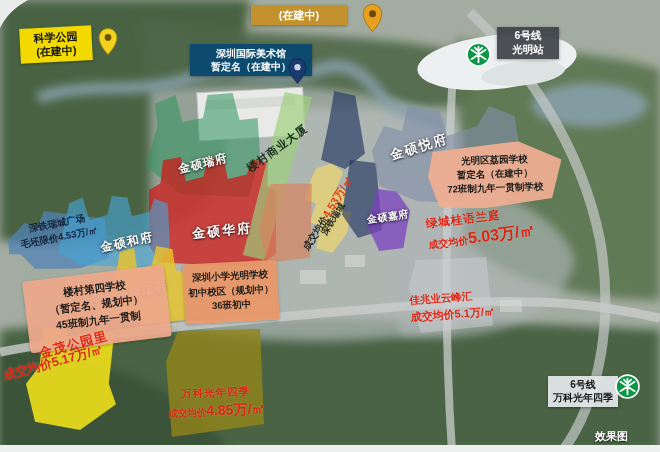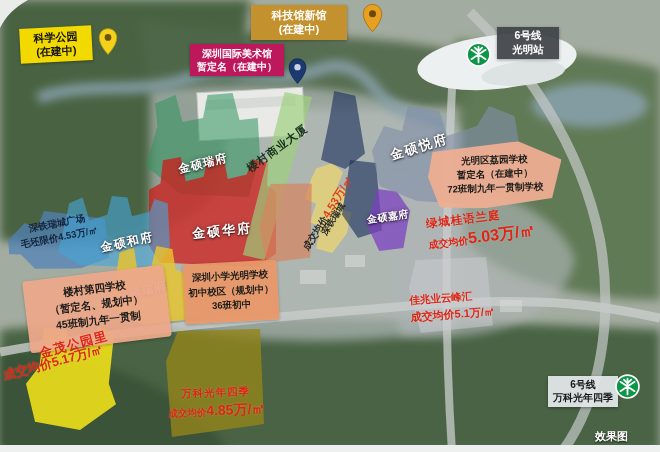--- a/index.html
+++ b/index.html
@@ -184,29 +184,28 @@
   <div class="badge" style="left:20px;top:27px;width:68px;background:#f2d900;color:#141414;font-size:11px;padding:3px 2px;transform:rotate(-3deg);">
     <div>科学公园</div>
     <div>(在建中)</div>
   </div>
   <svg class="abs" width="20" height="30" viewBox="0 0 24 34" style="left:98px;top:27px;">
     <path d="M12 1 C5.5 1 1.5 6 1.5 12 C1.5 21 12 32 12 32 C12 32 22.5 21 22.5 12 C22.5 6 18.5 1 12 1 Z" fill="#f4d11c" stroke="#b99a08" stroke-width="1"></path>
     <circle cx="12" cy="11.5" r="4" fill="#6b5408"></circle>
   </svg>
 
   <div class="badge" style="left:251px;top:5px;width:92px;background:#c3922e;color:#fff;font-size:11px;padding:3px 2px;">
-    <div>科技馆新馆</div>
     <div>(在建中)</div>
   </div>
   <svg class="abs" width="21" height="31" viewBox="0 0 24 34" style="left:362px;top:3px;">
     <path d="M12 1 C5.5 1 1.5 6 1.5 12 C1.5 21 12 32 12 32 C12 32 22.5 21 22.5 12 C22.5 6 18.5 1 12 1 Z" fill="#e8a020" stroke="#a5700d" stroke-width="1"></path>
     <circle cx="12" cy="11.5" r="4" fill="#6b4708"></circle>
   </svg>
 
-  <div class="badge" style="left:190px;top:44px;width:86px;background:#be185d;color:#fff;font-size:10px;padding:3px 4px;">
+  <div class="badge" style="left:190px;top:44px;width:86px;background:#0c4a6e;color:#fff;font-size:10px;padding:3px 18px;">
     <div>深圳国际美术馆</div>
     <div>暂定名（在建中）</div>
   </div>
   <svg class="abs" width="19" height="29" viewBox="0 0 24 34" style="left:288px;top:57px;">
     <path d="M12 1 C5.5 1 1.5 6 1.5 12 C1.5 21 12 32 12 32 C12 32 22.5 21 22.5 12 C22.5 6 18.5 1 12 1 Z" fill="#1c3a70" stroke="#0d2348" stroke-width="1"></path>
     <circle cx="12" cy="11.5" r="4" fill="#c8d4e8"></circle>
   </svg>
 
   <svg class="abs" width="25" height="25" viewBox="0 0 24 24" style="left:466px;top:42px;">
     <circle cx="12" cy="12" r="11" fill="#0e9648" stroke="#fff" stroke-width="1.6"></circle>

